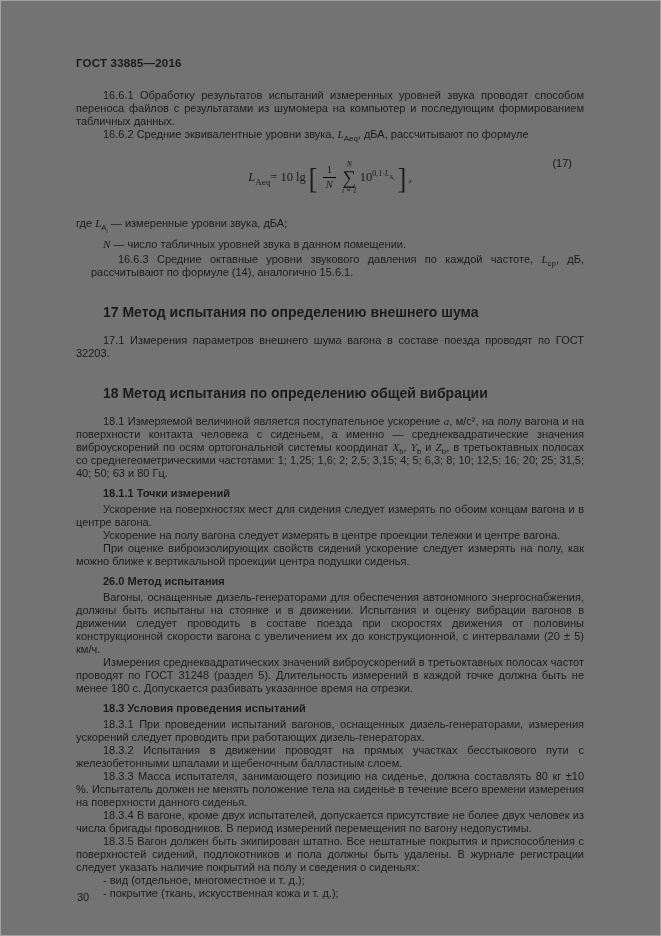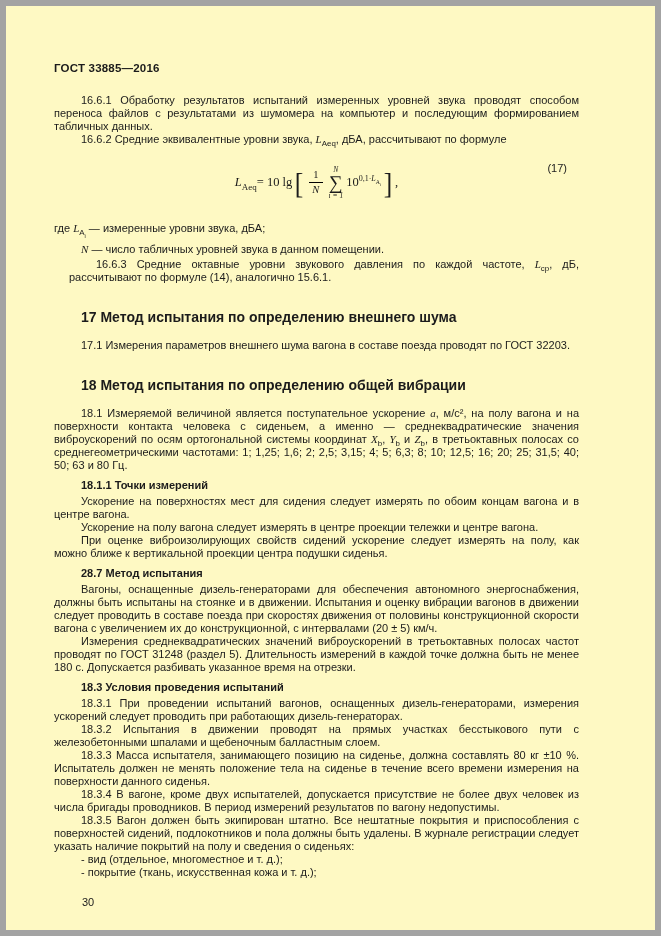--- a/index.html
+++ b/index.html
@@ -1,22 +1,22 @@
 <!DOCTYPE html>
 <html><head>
 <meta charset="utf-8">
 <style>
   html,body { margin:0; padding:0; background:#ffffff; }
   .page {
     position:relative;
     width:661px; height:936px;
     box-sizing:border-box;
-    background:#fef9c3;
-    border:6px solid #a3a3a3;
-    padding:56px 76px 0 48px;
+    background:#737373;
+    border:1px solid #a3a3a3;
+    padding:56px 76px 0 75px;
     font-family:"Liberation Sans", sans-serif;
     color:#1b1b1b;
     overflow:hidden;
   }
   .doc-header { font-size:11.5px; font-weight:bold; letter-spacing:0.2px; margin-bottom:20px; }
   p { margin:0; }
   .body { font-size:11px; line-height:13px; text-align:justify; }
   .indent { text-indent:27px; }
   .h2 { font-size:11px; line-height:13px; font-weight:bold; text-indent:27px; margin:7px 0 3px; }
   .h2.first { margin-top:0; margin-bottom:4px; }
@@ -94,28 +94,28 @@
 
   <p class="h1">18 Метод испытания по определению общей вибрации</p>
 
   <p class="body indent"><span>18.1 Измеряемой величиной является поступательное ускорение </span><span class="mvar">a</span><span>, м/с², на полу вагона и на поверхности контакта человека с сиденьем, а именно — среднеквадратические значения виброускорений по осям ортогональной системы координат </span><span class="mvar">X</span><sub>b</sub><span>, </span><span class="mvar">Y</span><sub>b</sub><span> и </span><span class="mvar">Z</span><sub>b</sub><span>, в третьоктавных полосах со среднегеометрическими частотами: 1; 1,25; 1,6; 2; 2,5; 3,15; 4; 5; 6,3; 8; 10; 12,5; 16; 20; 25; 31,5; 40; 50; 63 и 80 Гц.</span></p>
 
   <p class="h2">18.1.1 Точки измерений</p>
   <p class="body indent">Ускорение на поверхностях мест для сидения следует измерять по обоим концам вагона и в центре вагона.</p>
   <p class="body indent">Ускорение на полу вагона следует измерять в центре проекции тележки и центре вагона.</p>
   <p class="body indent">При оценке виброизолирующих свойств сидений ускорение следует измерять на полу, как можно ближе к вертикальной проекции центра подушки сиденья.</p>
 
-  <p class="h2">28.7 Метод испытания</p>
+  <p class="h2">26.0 Метод испытания</p>
   <p class="body indent">Вагоны, оснащенные дизель-генераторами для обеспечения автономного энергоснабжения, должны быть испытаны на стоянке и в движении. Испытания и оценку вибрации вагонов в движении следует проводить в составе поезда при скоростях движения от половины конструкционной скорости вагона с увеличением их до конструкционной, с интервалами (20 ± 5) км/ч.</p>
   <p class="body indent">Измерения среднеквадратических значений виброускорений в третьоктавных полосах частот проводят по ГОСТ 31248 (раздел 5). Длительность измерений в каждой точке должна быть не менее 180 с. Допускается разбивать указанное время на отрезки.</p>
 
   <p class="h2">18.3 Условия проведения испытаний</p>
   <p class="body indent">18.3.1 При проведении испытаний вагонов, оснащенных дизель-генераторами, измерения ускорений следует проводить при работающих дизель-генераторах.</p>
   <p class="body indent">18.3.2 Испытания в движении проводят на прямых участках бесстыкового пути с железобетонными шпалами и щебеночным балластным слоем.</p>
   <p class="body indent">18.3.3 Масса испытателя, занимающего позицию на сиденье, должна составлять 80 кг ±10 %. Испытатель должен не менять положение тела на сиденье в течение всего времени измерения на поверхности данного сиденья.</p>
-  <p class="body indent">18.3.4 В вагоне, кроме двух испытателей, допускается присутствие не более двух человек из числа бригады проводников. В период измерений результатов по вагону недопустимы.</p>
+  <p class="body indent">18.3.4 В вагоне, кроме двух испытателей, допускается присутствие не более двух человек из числа бригады проводников. В период измерений перемещения по вагону недопустимы.</p>
   <p class="body indent">18.3.5 Вагон должен быть экипирован штатно. Все нештатные покрытия и приспособления с поверхностей сидений, подлокотников и пола должны быть удалены. В журнале регистрации следует указать наличие покрытий на полу и сведения о сиденьях:</p>
 
   <p class="body list-line">- вид (отдельное, многоместное и т. д.);</p>
   <p class="body list-line">- покрытие (ткань, искусственная кожа и т. д.);</p>
 
   <div class="page-number">30</div>
 </div>
 
 </body></html>

